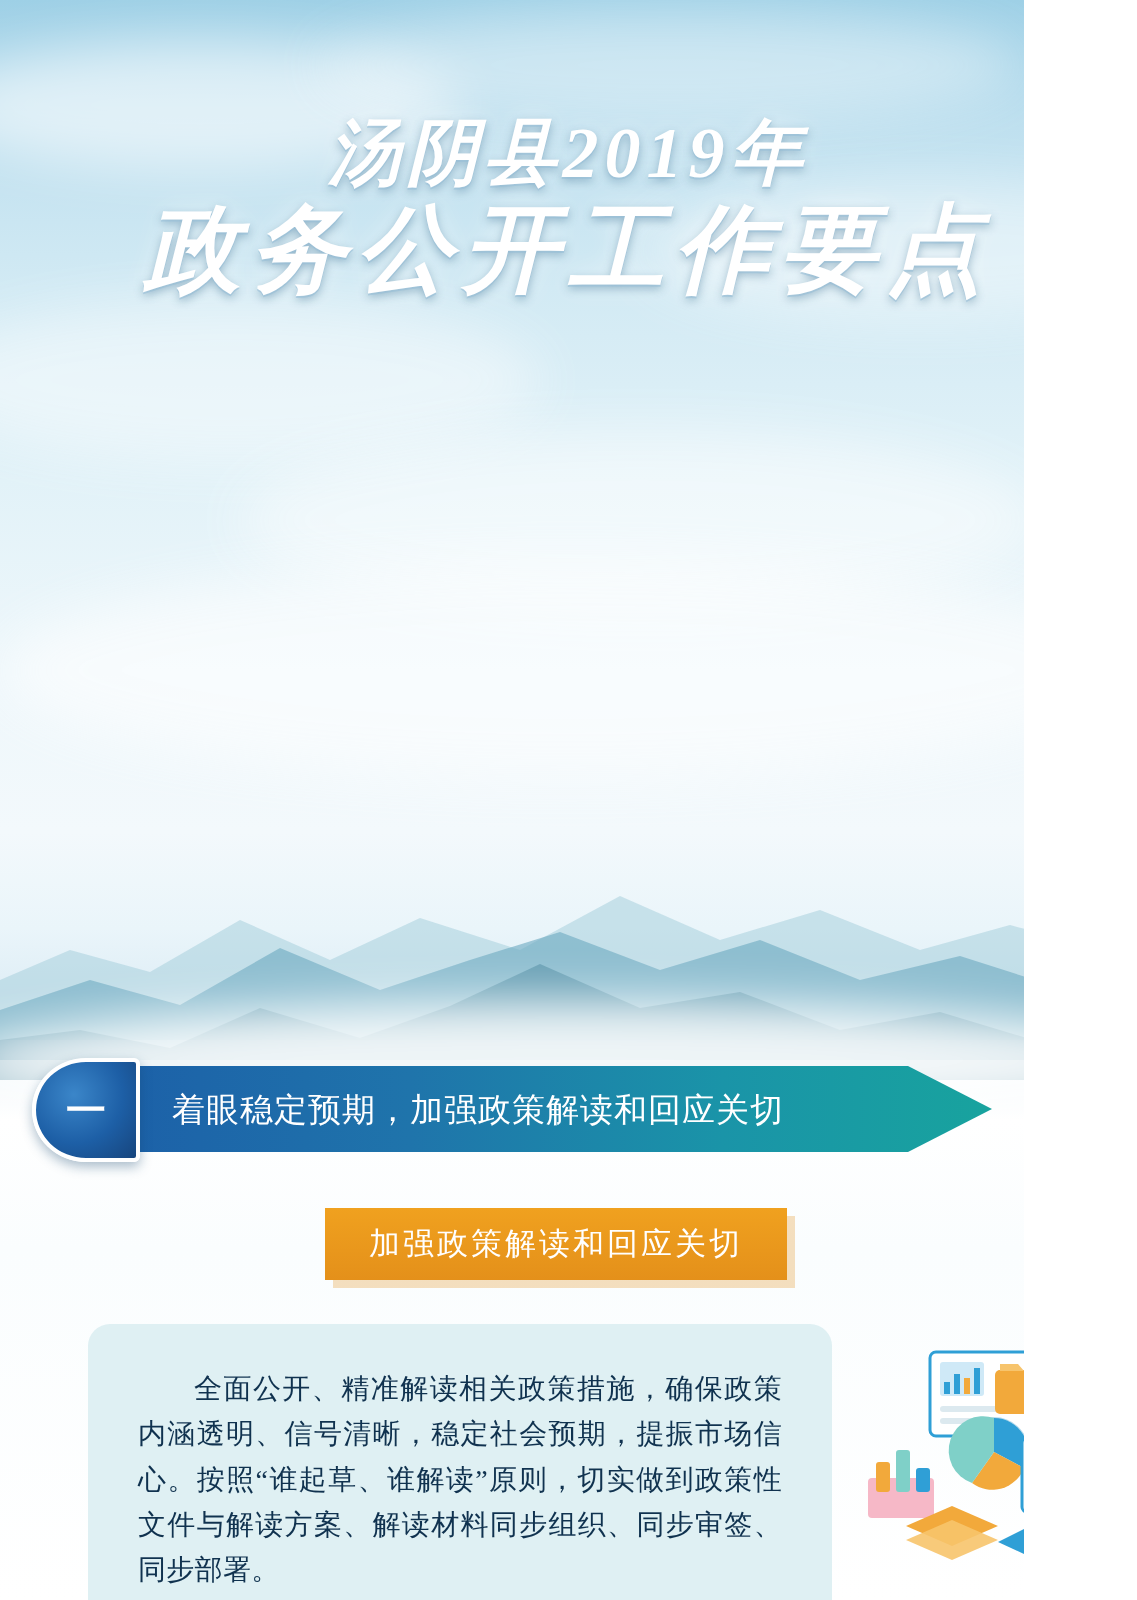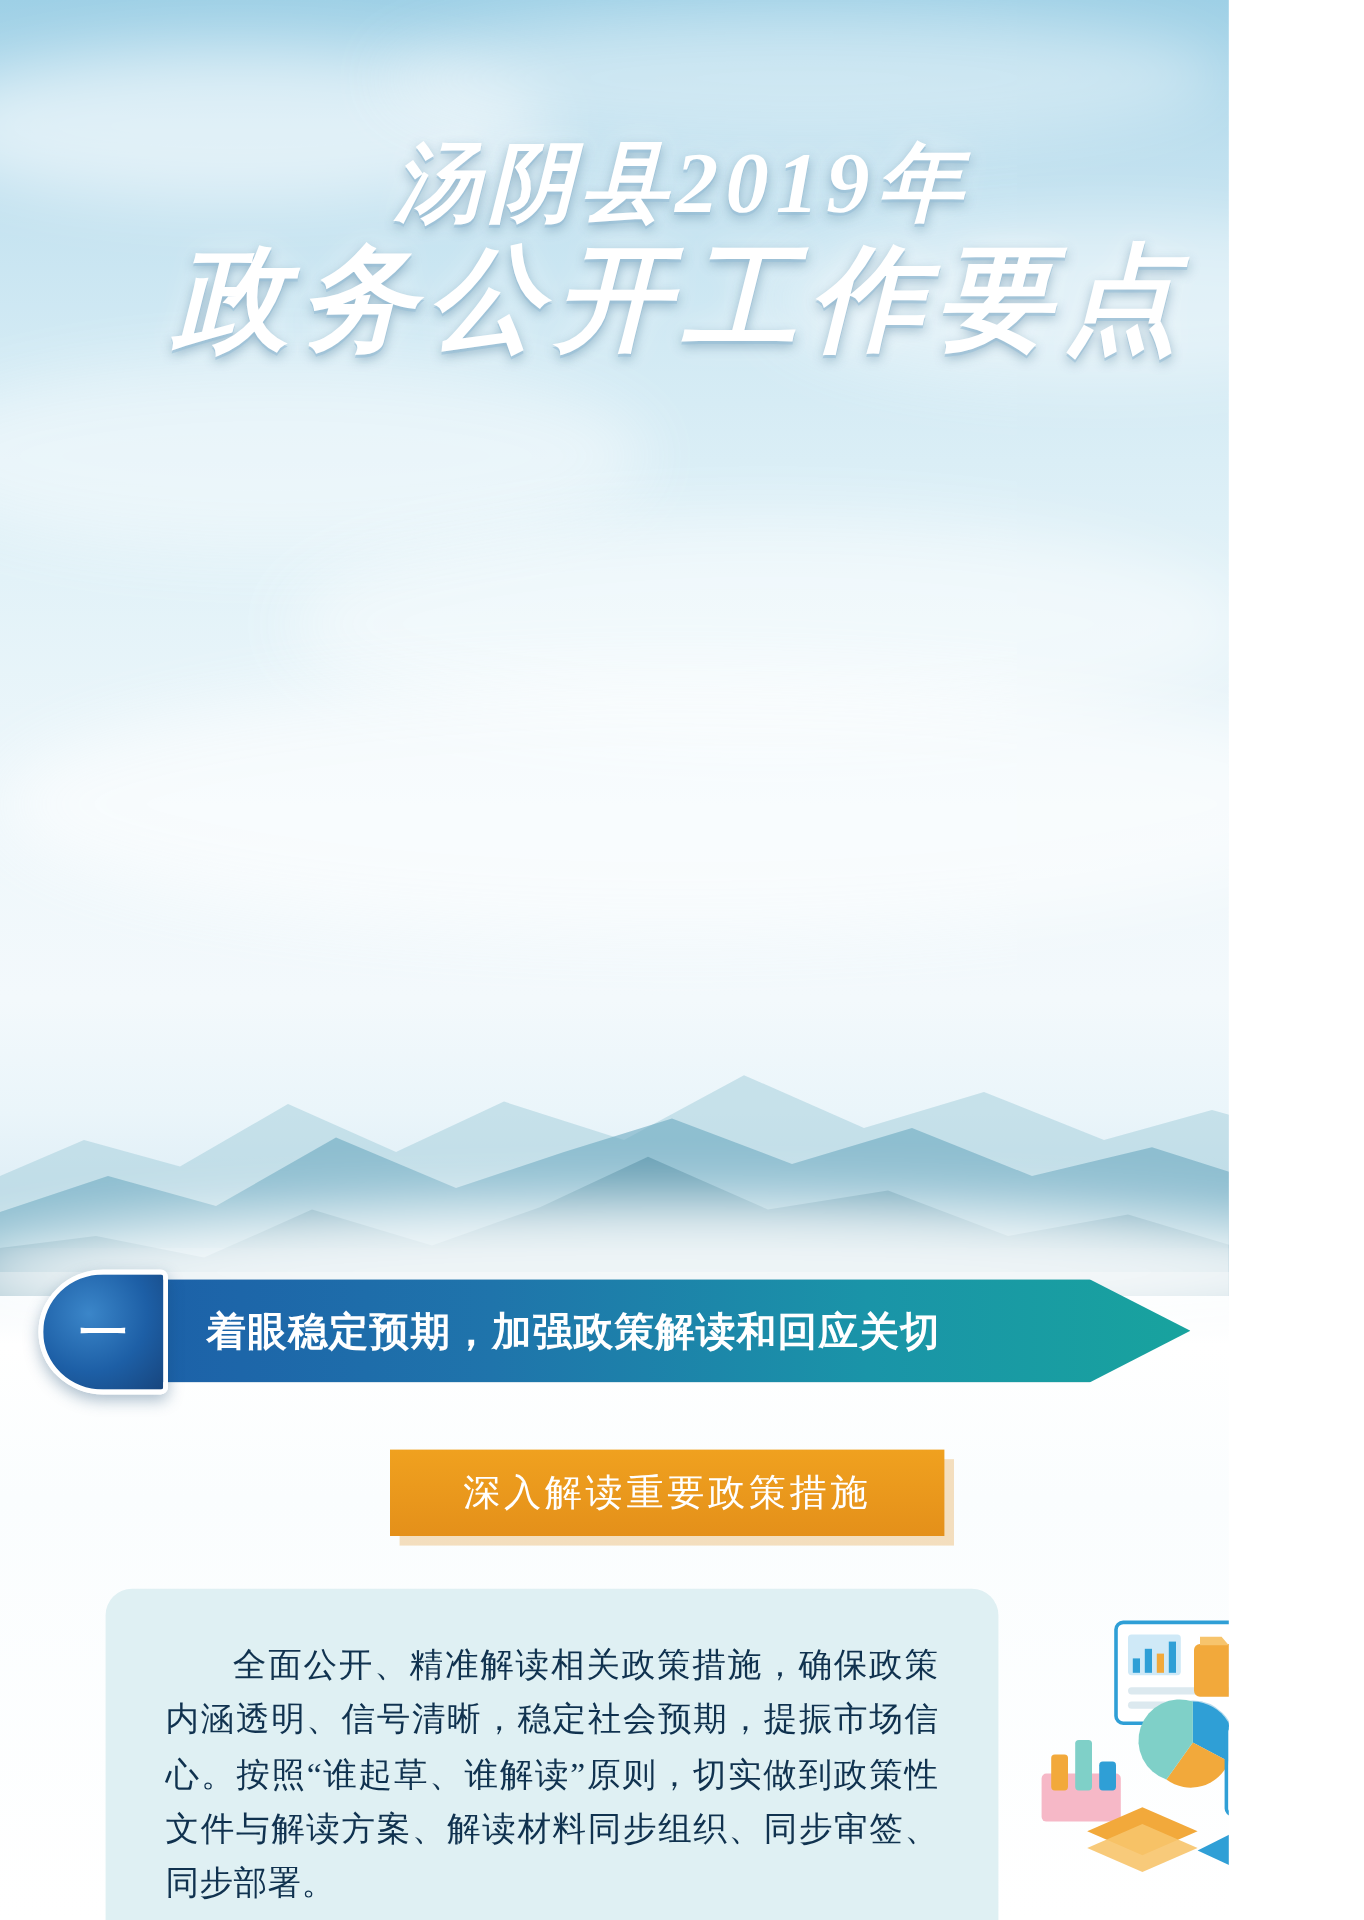--- a/index.html
+++ b/index.html
@@ -84,21 +84,21 @@
   }
   .ribbon {
     position: absolute; left: 96px; top: 8px;
     width: 896px; height: 86px;
     background: linear-gradient(to right, #1c5fa8 0%, #1f74ab 35%, #1a94a8 70%, #18a39e 100%);
     clip-path: polygon(0 0, calc(100% - 84px) 0, 100% 50%, calc(100% - 84px) 100%, 0 100%);
     box-shadow: 0 6px 14px rgba(20,80,120,.28);
   }
   .ribbon-label {
     position: absolute; left: 172px; top: 30px;
-    font-size: 33px; font-weight: bold; color: #ffffff;
+    font-size: 33px; font-weight: normal; color: #ffffff;
     letter-spacing: 1px;
     font-family: "Liberation Sans", sans-serif;
   }
   .badge {
     position: absolute; left: 32px; top: 0;
     width: 108px; height: 104px;
     border-radius: 50% 6px 6px 50%;
     background: radial-gradient(circle at 38% 34%, #3b86c9 0%, #1d5fa6 55%, #17457d 100%);
     border: 4px solid #ffffff;
     box-shadow: 0 5px 12px rgba(20,70,110,.35);
@@ -175,21 +175,21 @@
 
   <div class="section">
     <div class="ribbon"></div>
     <div class="badge">
       <span>一</span>
     </div>
     <div class="ribbon-label">着眼稳定预期，加强政策解读和回应关切</div>
   </div>
 
   <div class="subhead">
-    <span>深入解读重要政策措施</span>
+    <span>加强政策解读和回应关切</span>
   </div>
 
   <div class="card">
     <p>全面公开、精准解读相关政策措施，确保政策内涵透明、信号清晰，稳定社会预期，提振市场信心。按照“谁起草、谁解读”原则，切实做到政策性文件与解读方案、解读材料同步组织、同步审签、同步部署。</p>
   </div>
 
   <svg class="illus" viewBox="0 0 250 250">
 
     <rect x="78" y="22" width="120" height="84" rx="6" fill="#ffffff" stroke="#2f9fd6" stroke-width="3"></rect>
     <rect x="88" y="32" width="44" height="34" rx="3" fill="#cfe9f7"></rect>

